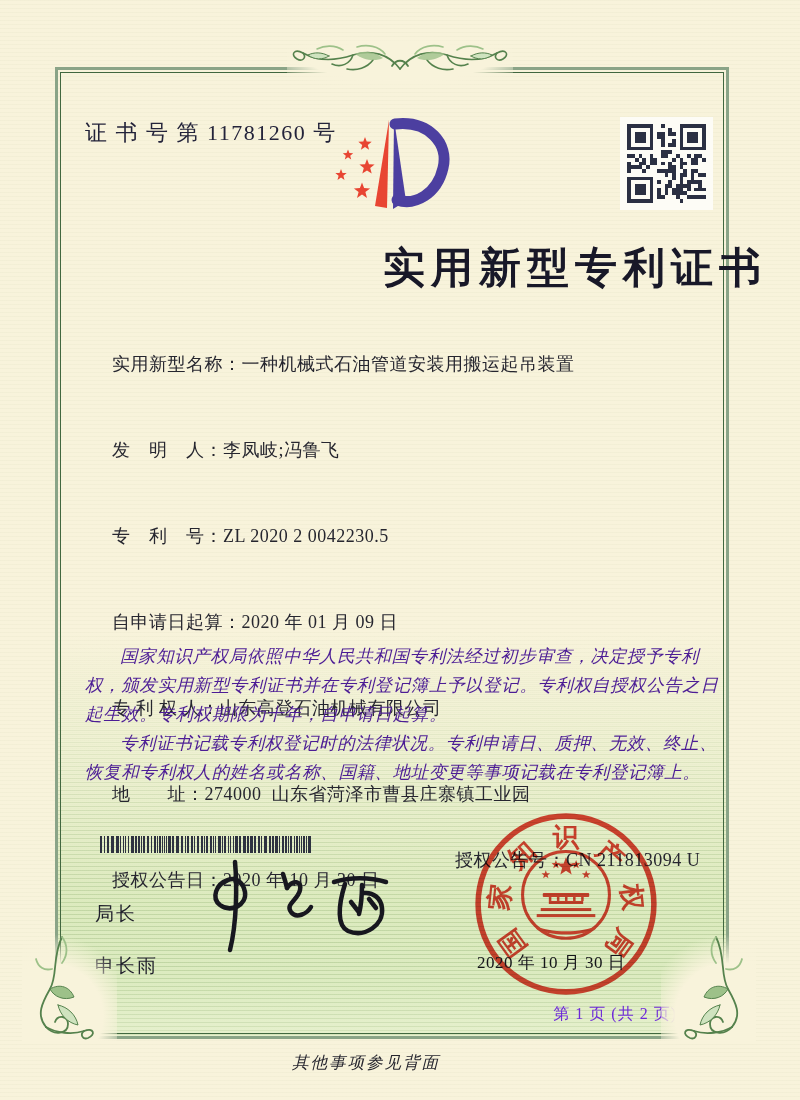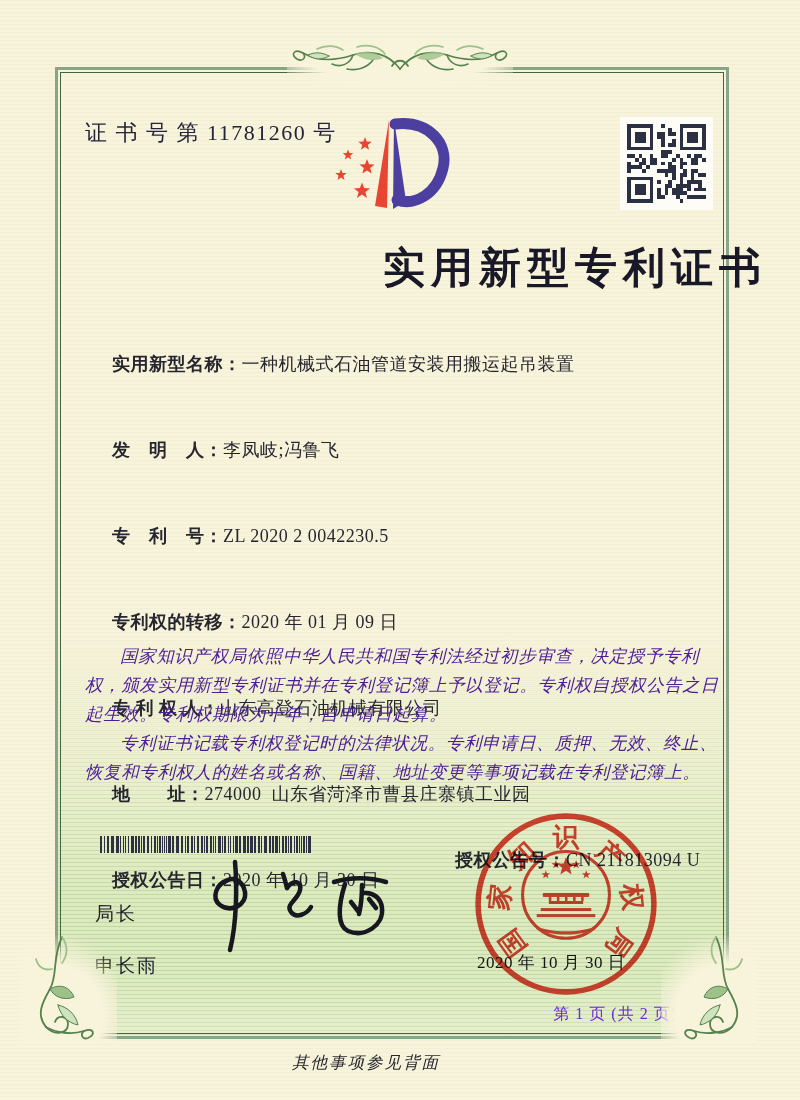--- a/index.html
+++ b/index.html
@@ -39,21 +39,21 @@
     font-size:22px;letter-spacing:1.5px;color:#23233a;
   }
   .logo{position:absolute;left:333px;top:116px;width:126px;height:98px;}
   .qr{position:absolute;left:620px;top:117px;width:93px;height:93px;}
   .title{
     position:absolute;left:55px;top:240px;width:668px;text-align:right;
     font-size:42px;font-weight:700;letter-spacing:6px;color:#181828;padding-left:44px;
   }
   .fields{position:absolute;left:85px;top:334px;width:636px;font-size:18px;color:#26262f;}
   .frow{margin-bottom:26px;line-height:20px;position:relative;white-space:pre-wrap;}
-  .flabel{letter-spacing:.5px;font-weight:bold;}
+  .flabel{letter-spacing:.5px;}
   .fvalue{letter-spacing:.5px;white-space:pre-wrap;}
   .fpair2{position:absolute;left:370px;top:0;white-space:pre-wrap;}
   .body-text{
     position:absolute;left:85px;top:642px;width:634px;
     font-size:17.5px;line-height:29px;font-style:italic;
     letter-spacing:.6px;color:#4c1d95;
   }
   .body-text p{margin:0;text-indent:2em;}
   .barcode{position:absolute;left:100px;top:836px;width:212px;height:17px;}
   .director{position:absolute;left:95px;top:884px;font-size:19px;color:#20202c;letter-spacing:2px;}
@@ -272,21 +272,21 @@
     <div class="frow">
       <span class="flabel">实用新型名称：</span><span class="fvalue">一种机械式石油管道安装用搬运起吊装置</span>
     </div>
     <div class="frow">
       <span class="flabel">发　明　人：</span><span class="fvalue">李凤岐;冯鲁飞</span>
     </div>
     <div class="frow">
       <span class="flabel">专　利　号：</span><span class="fvalue">ZL 2020 2 0042230.5</span>
     </div>
     <div class="frow">
-      <span class="flabel">专利权的转移：</span><span class="fvalue">2020 年 01 月 09 日</span>
+      <span class="flabel">自申请日起算：</span><span class="fvalue">2020 年 01 月 09 日</span>
     </div>
     <div class="frow">
       <span class="flabel">专 利 权 人：</span><span class="fvalue">山东高登石油机械有限公司</span>
     </div>
     <div class="frow">
       <span class="flabel">地　　址：</span><span class="fvalue">274000  山东省菏泽市曹县庄寨镇工业园</span>
     </div>
     <div class="frow">
       <span class="flabel">授权公告日：</span><span class="fvalue">2020 年 10 月 30 日</span>
       <span class="fpair2"><span class="flabel">授权公告号：</span><span class="fvalue">CN 211813094 U</span></span>

